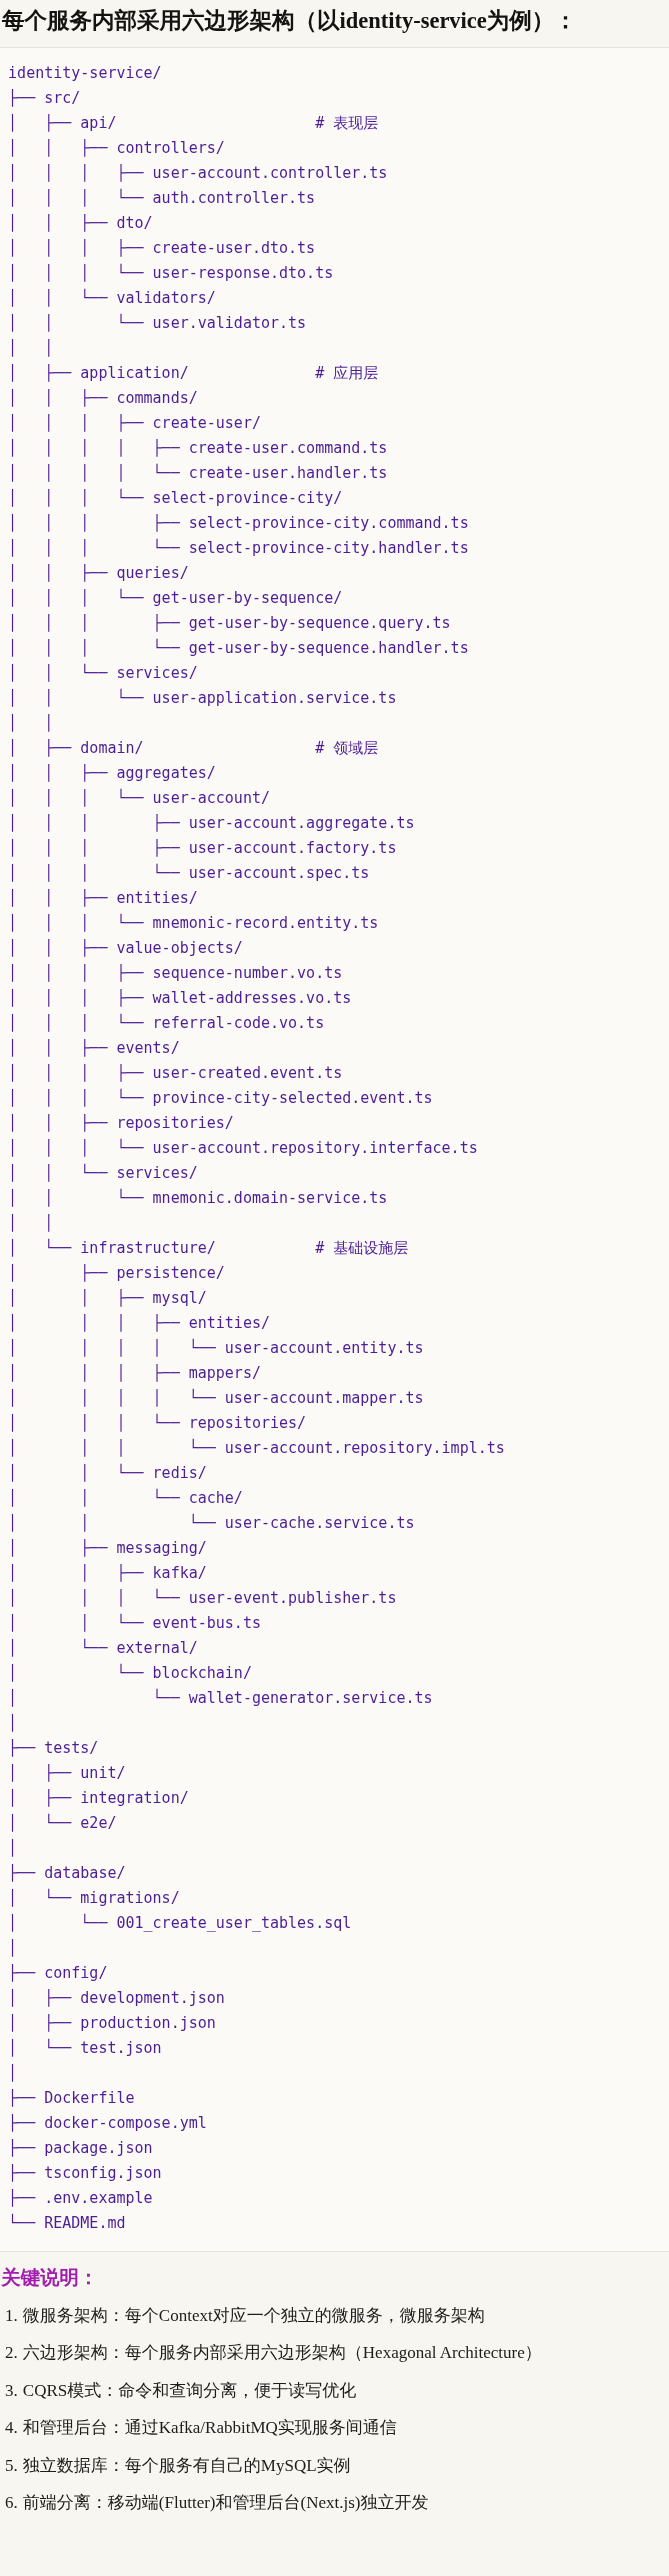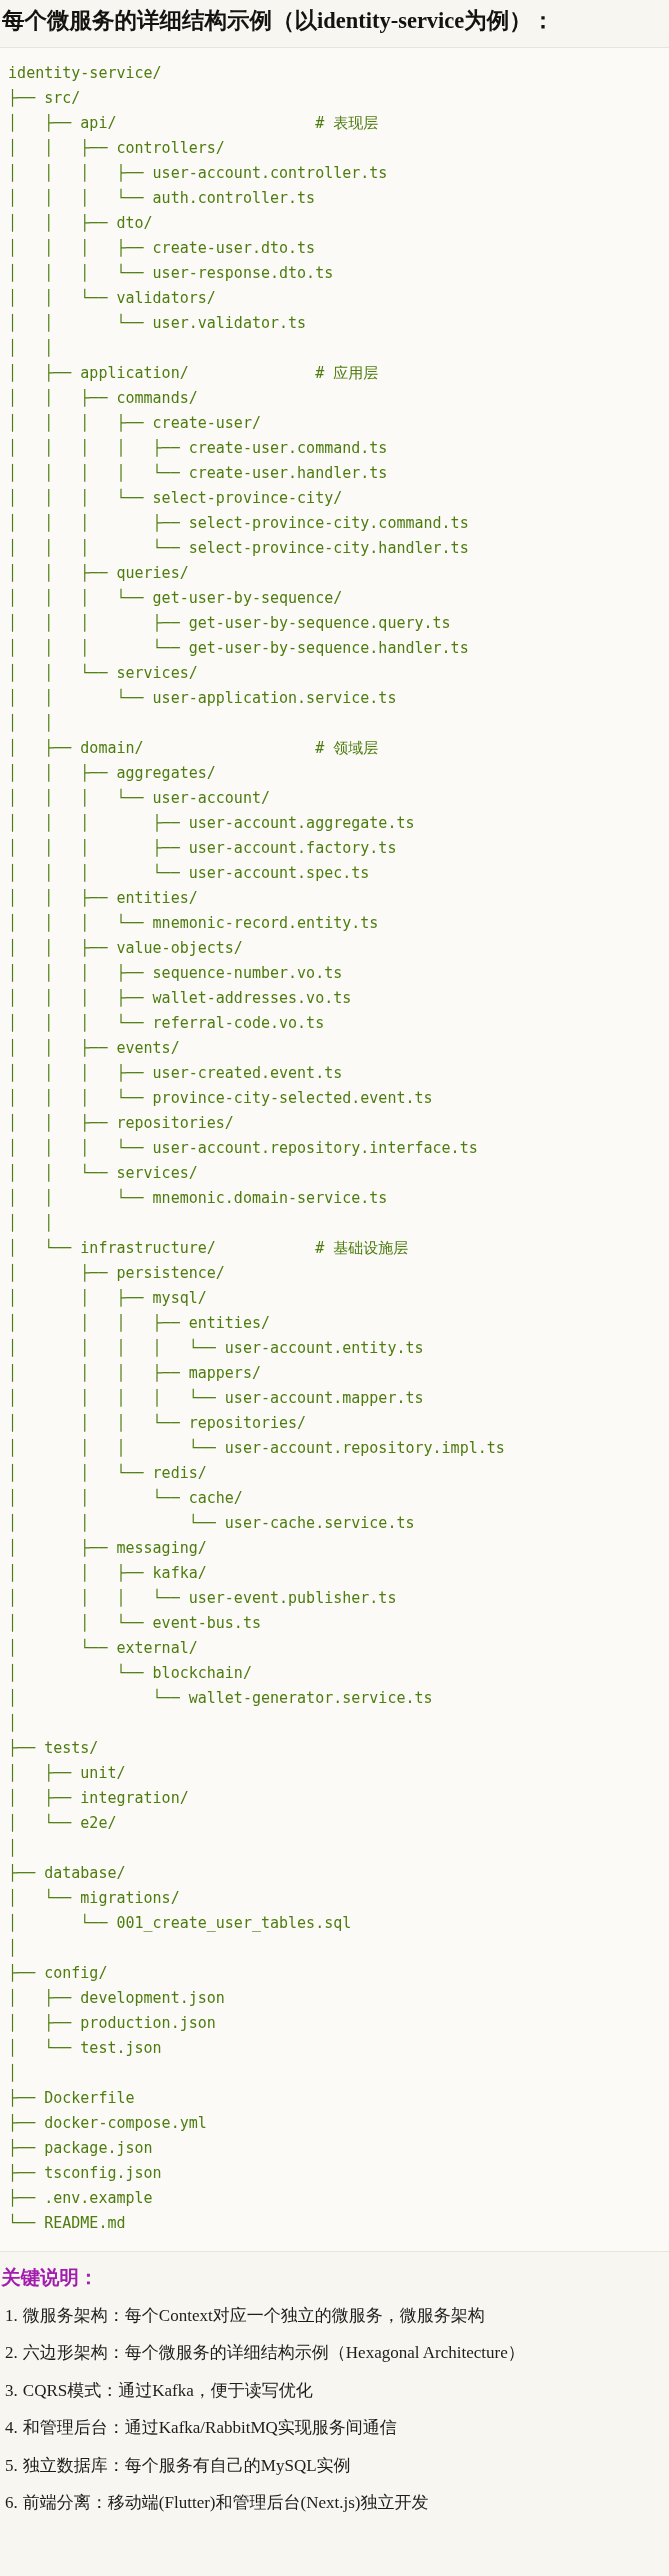--- a/index.html
+++ b/index.html
@@ -20,21 +20,21 @@
   }
   .tree {
     margin: 13px 0 0 0;
     background: #fbfaf7;
     border-top: 0.6px solid #e6e4dd;
     border-bottom: 0.6px solid #e6e4dd;
     padding: 12.5px 6.3px 15px 8.1px;
     font-family: "DejaVu Sans Mono", "Liberation Mono", monospace;
     font-size: 15px;
     line-height: 25px;
-    color: #4d7c0f;
+    color: #4c1d95;
     white-space: pre;
     overflow: hidden;
   }
   .notes { margin: 0 7.5px 0 1.3px; }
   .notes-heading {
     font-size: 19.4px;
     line-height: 24px;
     font-weight: 700;
     color: #a21caf;
     margin: 13.8px 0 0 0;
@@ -52,21 +52,21 @@
     line-height: 22.5px;
     margin: 15.6px 0 0 0;
     white-space: nowrap;
   }
 </style>
 </head>
 <body>
 
 <div class="doc">
 
-  <h2 class="title">每个微服务的详细结构示例（以identity-service为例）：</h2>
+  <h2 class="title">每个服务内部采用六边形架构（以identity-service为例）：</h2>
 
   <pre class="tree">identity-service/
 ├── src/
 │   ├── api/                      # 表现层
 │   │   ├── controllers/
 │   │   │   ├── user-account.controller.ts
 │   │   │   └── auth.controller.ts
 │   │   ├── dto/
 │   │   │   ├── create-user.dto.ts
 │   │   │   └── user-response.dto.ts
@@ -147,23 +147,23 @@
 ├── package.json
 ├── tsconfig.json
 ├── .env.example
 └── README.md</pre>
 
   <section class="notes">
     <h3 class="notes-heading">关键说明：</h3>
 
     <div class="note-item"><span class="num">1.</span><span class="label">微服务架构</span><span class="text">：每个Context对应一个独立的微服务，微服务架构</span></div>
 
-    <div class="note-item"><span class="num">2.</span><span class="label">六边形架构</span><span class="text">：每个微服务的详细结构示例（Hexagonal Architecture）</span></div>
+    <div class="note-item"><span class="num">2.</span><span class="label">六边形架构</span><span class="text">：每个服务内部采用六边形架构（Hexagonal Architecture）</span></div>
 
-    <div class="note-item"><span class="num">3.</span><span class="label">CQRS模式</span><span class="text">：通过Kafka，便于读写优化</span></div>
+    <div class="note-item"><span class="num">3.</span><span class="label">CQRS模式</span><span class="text">：命令和查询分离，便于读写优化</span></div>
 
     <div class="note-item"><span class="num">4.</span><span class="label">和管理后台</span><span class="text">：通过Kafka/RabbitMQ实现服务间通信</span></div>
 
     <div class="note-item"><span class="num">5.</span><span class="label">独立数据库</span><span class="text">：每个服务有自己的MySQL实例</span></div>
 
     <div class="note-item"><span class="num">6.</span><span class="label">前端分离</span><span class="text">：移动端(Flutter)和管理后台(Next.js)独立开发</span></div>
 
   </section>
 
 </div>

